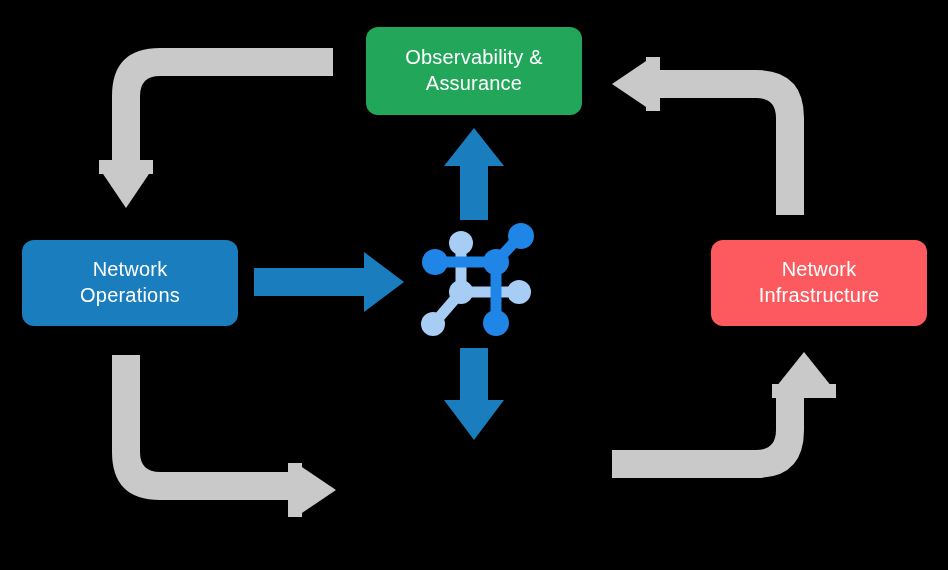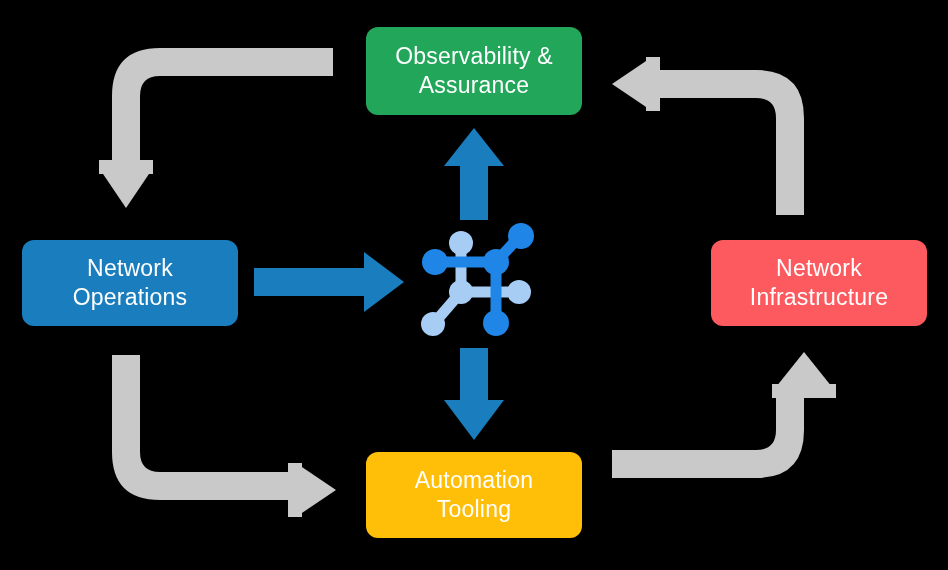--- a/index.html
+++ b/index.html
@@ -27,21 +27,21 @@
     height: 570px;
   }
   .node-box {
     position: absolute;
     border-radius: 12px;
     display: flex;
     align-items: center;
     justify-content: center;
     text-align: center;
     color: #ffffff;
-    font-size: 23px;
+    font-size: 20px;
     line-height: 1.28;
     font-weight: 400;
     letter-spacing: 0.2px;
     box-sizing: border-box;
     padding: 4px 10px;
     z-index: 5;
   }
   .node-label {
     display: block;
     white-space: pre-line;
@@ -128,18 +128,14 @@
   <div class="node-box" style="left:22px; top:240px; width:216px; height:86px; background:#1a7dbd;">
     <span class="node-label">Network
 Operations</span>
   </div>
 
   <div class="node-box" style="left:711px; top:240px; width:216px; height:86px; background:#fc5a5f;">
     <span class="node-label">Network
 Infrastructure</span>
   </div>
 
-  <div class="node-box" style="left:366px; top:452px; width:216px; height:86px; background:#ffbe08;">
-    <span class="node-label">Automation
-Tooling</span>
-  </div>
 
 </div>
 
 </body></html>

